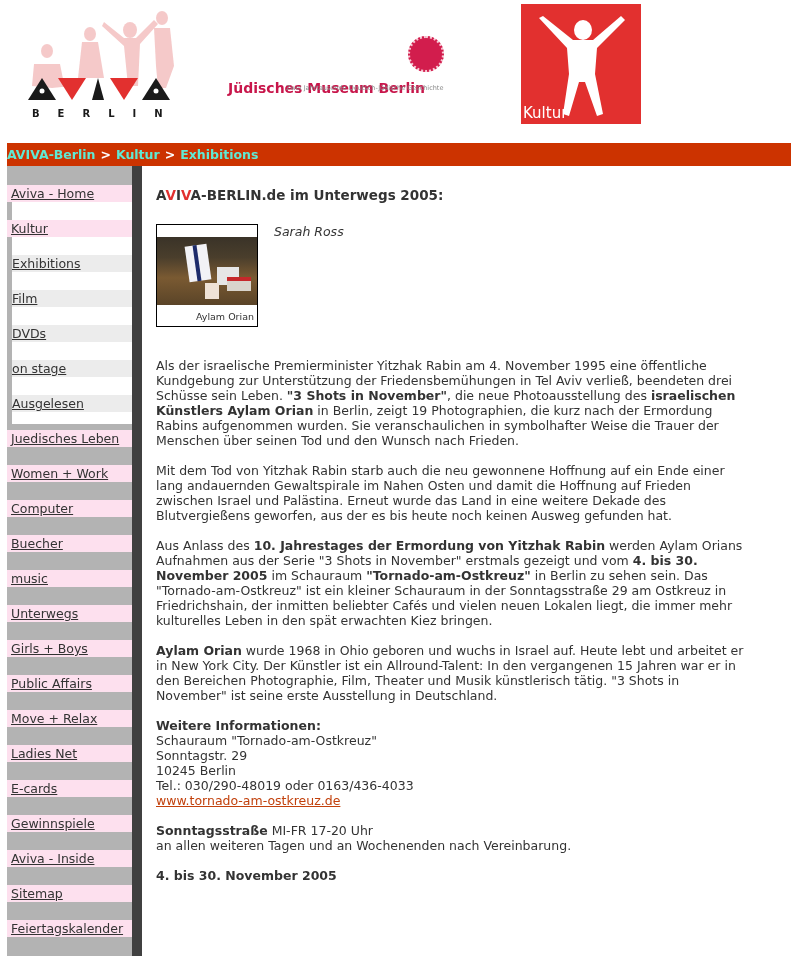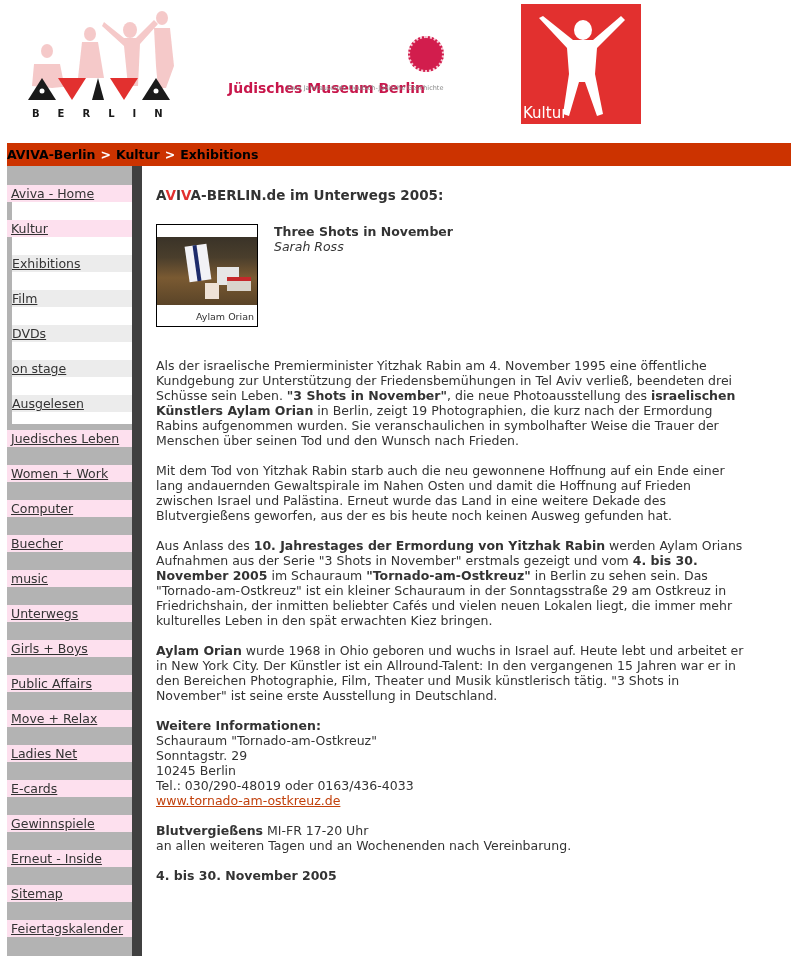--- a/index.html
+++ b/index.html
@@ -15,21 +15,21 @@
   .logo-jmb .jmb-sub { position: absolute; left: 64px; top: 54px; font-size: 6.5px; color: #8a8a8a; white-space: nowrap; }
   .logo-jmb .jmb-seal { position: absolute; left: 186px; top: 6px; width: 36px; height: 36px; border-radius: 50%;
          background: #d21d4d; border: 2px dotted #f8c8d4; }
   .logo-kultur { position: absolute; left: 521px; top: 4px; width: 120px; height: 120px; background: #e2302f; }
   .logo-kultur .kultur-label { position: absolute; left: 2px; bottom: 2px; font-size: 15px; color: #ffffff;
          font-family: "DejaVu Sans", sans-serif; }
 
   
   .crumb-bar { position: absolute; left: 7px; top: 143px; width: 784px; height: 23px; background: #cc3300;
          color: #ffffff; font-weight: bold; font-size: 12.5px; line-height: 23px; padding-left: 0; white-space: nowrap; }
-  .crumb-bar a { color: #000000; text-decoration: none; }
+  .crumb-bar a { color: #5eead4; text-decoration: none; }
   .crumb-sep { padding: 0 5px; }
 
   
   .sidebar { position: absolute; left: 7px; top: 166px; width: 125px; height: 790px; background: #b3b3b3; }
   .sidebar-rail { position: absolute; left: 132px; top: 166px; width: 10px; height: 790px; background: #404040; }
   .nav-item { position: absolute; left: 0; width: 125px; height: 17px; font-size: 12.5px; line-height: 17px;
          white-space: nowrap; }
   .nav-item a { color: #333333; text-decoration: underline; padding-left: 4px; }
   .nav-item.pink { background: #fde0ee; }
   .nav-item.grey { background: #ececec; left: 5px; width: 120px; }
@@ -124,53 +124,52 @@
   <div class="nav-item pink" style="top:334px"><a href="#"> Computer</a></div>
   <div class="nav-item pink" style="top:369px"><a href="#"> Buecher</a></div>
   <div class="nav-item pink" style="top:404px"><a href="#"> music</a></div>
   <div class="nav-item pink" style="top:439px"><a href="#"> Unterwegs</a></div>
   <div class="nav-item pink" style="top:474px"><a href="#"> Girls + Boys</a></div>
   <div class="nav-item pink" style="top:509px"><a href="#"> Public Affairs</a></div>
   <div class="nav-item pink" style="top:544px"><a href="#"> Move + Relax</a></div>
   <div class="nav-item pink" style="top:579px"><a href="#"> Ladies Net</a></div>
   <div class="nav-item pink" style="top:614px"><a href="#"> E-cards</a></div>
   <div class="nav-item pink" style="top:649px"><a href="#"> Gewinnspiele</a></div>
-  <div class="nav-item pink" style="top:684px"><a href="#"> Erneut - Inside</a></div>
+  <div class="nav-item pink" style="top:684px"><a href="#"> Aviva - Inside</a></div>
   <div class="nav-item pink" style="top:719px"><a href="#"> Sitemap</a></div>
   <div class="nav-item pink" style="top:754px"><a href="#"> Feiertagskalender</a></div>
 </div>
 <div class="sidebar-rail"></div>
 
 <div class="main">
   <div class="page-title"><span>A</span><span class="red">V</span><span>I</span><span class="red">V</span><span>A-BERLIN.de im Unterwegs 2005:</span></div>
 
   <div class="figure">
     <div class="photo">
       <div class="flag"></div>
       <div class="paper1"></div>
       <div class="paper2"></div>
       <div class="paper3"></div>
     </div>
     <div class="caption">Aylam Orian</div>
   </div>
 
   <div class="teaser">
-    <div class="t-title">Three Shots in November</div>
     <div class="t-author">Sarah Ross</div>
   </div>
 
   <div class="body-text">
     <p><span>Als der israelische Premierminister Yitzhak Rabin am 4. November 1995 eine öffentliche Kundgebung zur Unterstützung der Friedensbemühungen in Tel Aviv verließ, beendeten drei Schüsse sein Leben. </span><b>"3 Shots in November"</b><span>, die neue Photoausstellung des </span><b>israelischen Künstlers Aylam Orian</b><span> in Berlin, zeigt 19 Photographien, die kurz nach der Ermordung Rabins aufgenommen wurden. Sie veranschaulichen in symbolhafter Weise die Trauer der Menschen über seinen Tod und den Wunsch nach Frieden.</span></p>
     <p>Mit dem Tod von Yitzhak Rabin starb auch die neu gewonnene Hoffnung auf ein Ende einer lang andauernden Gewaltspirale im Nahen Osten und damit die Hoffnung auf Frieden zwischen Israel und Palästina. Erneut wurde das Land in eine weitere Dekade des Blutvergießens geworfen, aus der es bis heute noch keinen Ausweg gefunden hat.</p>
     <p><span>Aus Anlass des </span><b>10. Jahrestages der Ermordung von Yitzhak Rabin</b><span> werden Aylam Orians Aufnahmen aus der Serie "3 Shots in November" erstmals gezeigt und vom </span><b>4. bis 30. November 2005</b><span> im Schauraum </span><b>"Tornado-am-Ostkreuz"</b><span> in Berlin zu sehen sein. Das "Tornado-am-Ostkreuz" ist ein kleiner Schauraum in der Sonntagsstraße 29 am Ostkreuz in Friedrichshain, der inmitten beliebter Cafés und vielen neuen Lokalen liegt, die immer mehr kulturelles Leben in den spät erwachten Kiez bringen.</span></p>
     <p><b>Aylam Orian</b><span> wurde 1968 in Ohio geboren und wuchs in Israel auf. Heute lebt und arbeitet er in New York City. Der Künstler ist ein Allround-Talent: In den vergangenen 15 Jahren war er in den Bereichen Photographie, Film, Theater und Musik künstlerisch tätig. "3 Shots in November" ist seine erste Ausstellung in Deutschland.</span></p>
     <p class="info-block">
       <b>Weitere Informationen:</b><br>
       <span>Schauraum "Tornado-am-Ostkreuz"</span><br>
       <span>Sonntagstr. 29</span><br>
       <span>10245 Berlin</span><br>
       <span>Tel.: 030/290-48019 oder 0163/436-4033</span><br>
       <a href="#">www.tornado-am-ostkreuz.de</a>
     </p>
-    <p><b>Blutvergießens</b><span> MI-FR 17-20 Uhr</span><br><span>an allen weiteren Tagen und an Wochenenden nach Vereinbarung.</span></p>
+    <p><b>Sonntagsstraße</b><span> MI-FR 17-20 Uhr</span><br><span>an allen weiteren Tagen und an Wochenenden nach Vereinbarung.</span></p>
     <p><b>4. bis 30. November 2005</b></p>
   </div>
 </div>
 
 </body></html>

